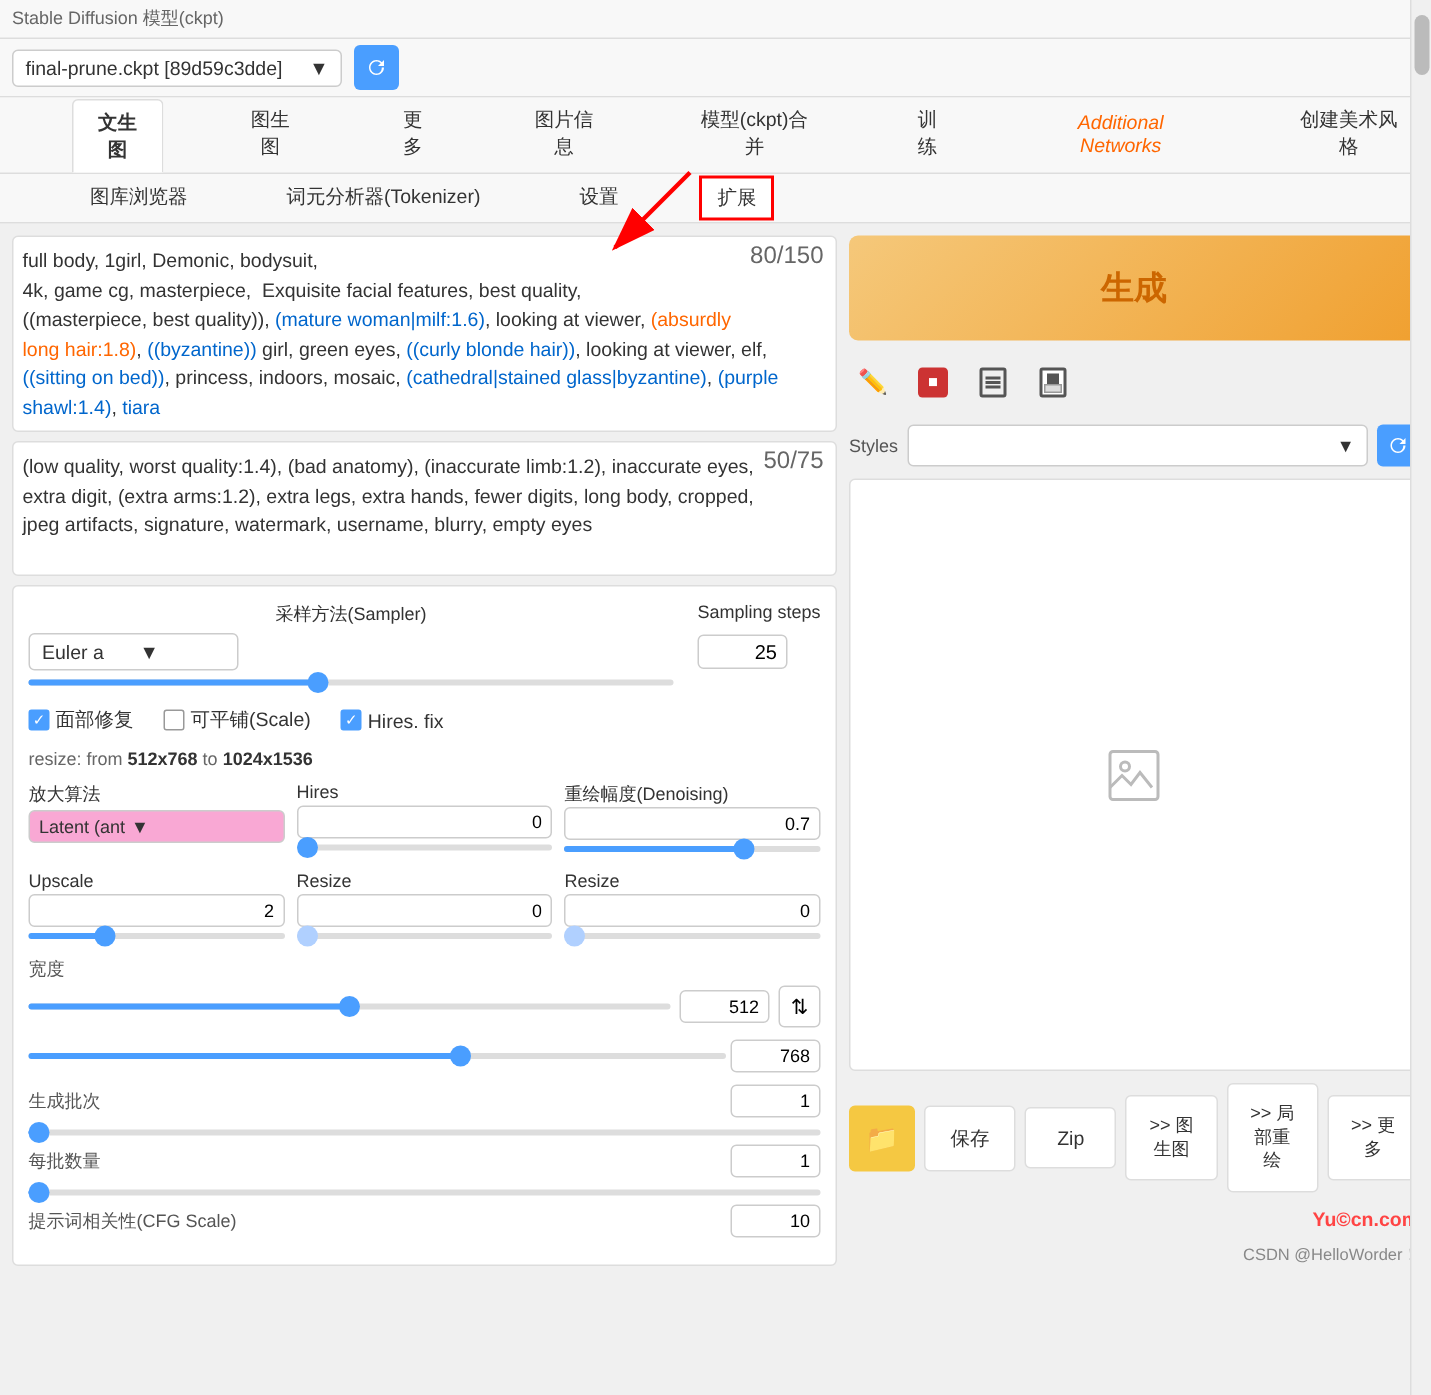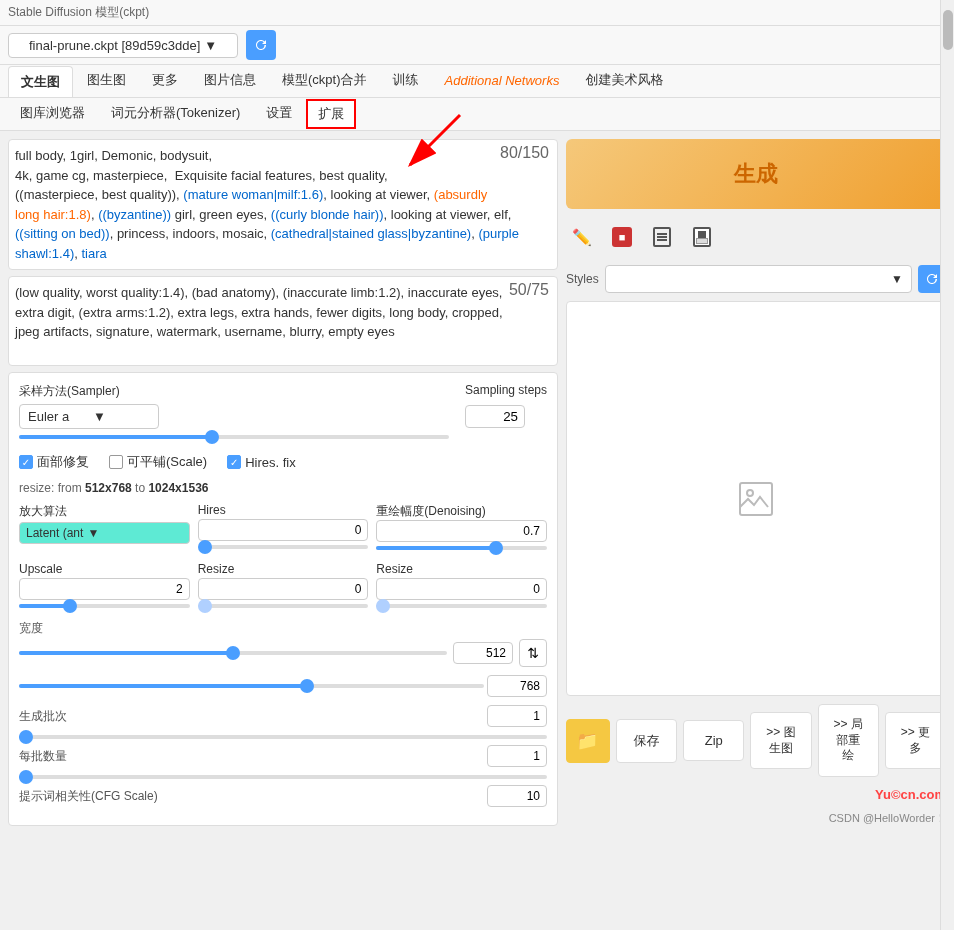--- a/index.html
+++ b/index.html
@@ -3,27 +3,27 @@
   <meta charset="utf-8">
   <style>
     * { box-sizing: border-box; margin: 0; padding: 0; }
     body { font-family: Arial, sans-serif; font-size: 13px; background: #f0f0f0; color: #333; }
     .app-container { width: 954px; background: #f0f0f0; min-height: 930px; position: relative; }
     
     
     .top-bar { background: #f8f8f8; padding: 4px 8px; border-bottom: 1px solid #ddd; display: flex; align-items: center; gap: 8px; }
     .top-bar-label { font-size: 12px; color: #666; }
     .model-selector { display: flex; align-items: center; gap: 6px; padding: 4px 8px; }
-    .model-dropdown { display: flex; align-items: center; gap: 4px; border: 1px solid #ccc; border-radius: 4px; padding: 4px 20px; background: white; min-width: 220px; cursor: pointer; }
+    .model-dropdown { display: flex; align-items: center; gap: 4px; border: 1px solid #ccc; border-radius: 4px; padding: 4px 8px; background: white; min-width: 220px; cursor: pointer; }
     .model-dropdown-arrow { margin-left: auto; }
     .refresh-btn { width: 30px; height: 30px; background: #4a9eff; border: none; border-radius: 4px; cursor: pointer; display: flex; align-items: center; justify-content: center; color: white; }
     
     
     .tabs-row { background: #f8f8f8; padding: 0 8px; border-bottom: 1px solid #ddd; display: flex; align-items: center; gap: 2px; }
-    .tab { padding: 6px 12px; cursor: pointer; font-size: 13px; color: #333; border: none; background: none; border-bottom: 2px solid transparent; }
+    .tab { padding: 6px 12px; cursor: pointer; font-size: 13px; color: #333; border: none; background: none; border-bottom: 2px solid transparent; margin-left: 40px; }
     .tab.active { color: #333; font-weight: bold; border-bottom: 2px solid transparent; background: white; border: 1px solid #ddd; border-bottom: none; border-radius: 4px 4px 0 0; margin-bottom: -1px; }
     .tab.highlight { color: #ff6600; font-style: italic; }
     .tab.special-highlight { border: 2px solid red; color: #333; background: white; position: relative; }
     
     
     .tabs-row2 { background: #f8f8f8; padding: 0 8px; border-bottom: 1px solid #ddd; display: flex; align-items: center; gap: 2px; }
     
     
     .main-content { display: flex; gap: 8px; padding: 8px; }
     
@@ -52,21 +52,21 @@
     .slider-thumb { width: 14px; height: 14px; background: #4a9eff; border-radius: 50%; position: absolute; top: -5px; cursor: pointer; }
     
     .checkboxes-row { display: flex; align-items: center; gap: 20px; margin-bottom: 10px; }
     .checkbox-item { display: flex; align-items: center; gap: 4px; cursor: pointer; }
     .checkbox-box { width: 14px; height: 14px; border: 1px solid #666; border-radius: 2px; display: flex; align-items: center; justify-content: center; }
     .checkbox-box.checked { background: #4a9eff; border-color: #4a9eff; }
     .checkbox-box.checked::after { content: '✓'; color: white; font-size: 10px; }
     
     .resize-info { font-size: 12px; color: #666; margin-bottom: 8px; }
     .resize-info span { color: #333; font-weight: bold; }
-    .upscale-dropdown { display: flex; align-items: center; border: 1px solid #ccc; border-radius: 4px; padding: 3px 6px; background: #5eead4; cursor: pointer; flex: 1; font-size: 12px; }
+    .upscale-dropdown { display: flex; align-items: center; border: 1px solid #ccc; border-radius: 4px; padding: 3px 6px; background: #f9a8d4; cursor: pointer; flex: 1; font-size: 12px; }
     
     .dimension-row { margin-bottom: 8px; }
     .dimension-label { font-size: 12px; color: #555; margin-bottom: 2px; }
     .swap-btn { width: 28px; height: 28px; border: 1px solid #ccc; border-radius: 4px; background: white; cursor: pointer; display: flex; align-items: center; justify-content: center; font-size: 14px; }
     
     .batch-row { display: flex; align-items: center; gap: 8px; margin-bottom: 8px; }
     .batch-label { font-size: 12px; color: #555; flex: 1; }
     .batch-input { border: 1px solid #ccc; border-radius: 4px; padding: 3px 6px; width: 60px; text-align: right; font-size: 12px; }
     
     
@@ -162,21 +162,21 @@
           (low quality, worst quality:1.4), (bad anatomy), (inaccurate limb:1.2), inaccurate eyes,<br>
           extra digit, (extra arms:1.2), extra legs, extra hands, fewer digits, long body, cropped,<br>
           jpeg artifacts, signature, watermark, username, blurry, empty eyes
         </div>
       </div>
 
       <div class="controls-area">
 
         <div class="sampler-section">
           <div class="sampler-col">
-            <div class="control-label" style="margin-bottom:4px;">采样方法(Sampler)</div>
+            <div class="control-label" style="margin-bottom:4px;text-align:center;">采样方法(Sampler)</div>
             <div class="sampler-dropdown">
               <span>Euler a</span>
               <span style="margin-left:8px;">▼</span>
             </div>
 
             <div style="margin-top:6px;">
               <div class="slider-track">
                 <div class="slider-fill" style="width:45%;"></div>
                 <div class="slider-thumb" style="left:calc(45% - 7px);"></div>
               </div>

